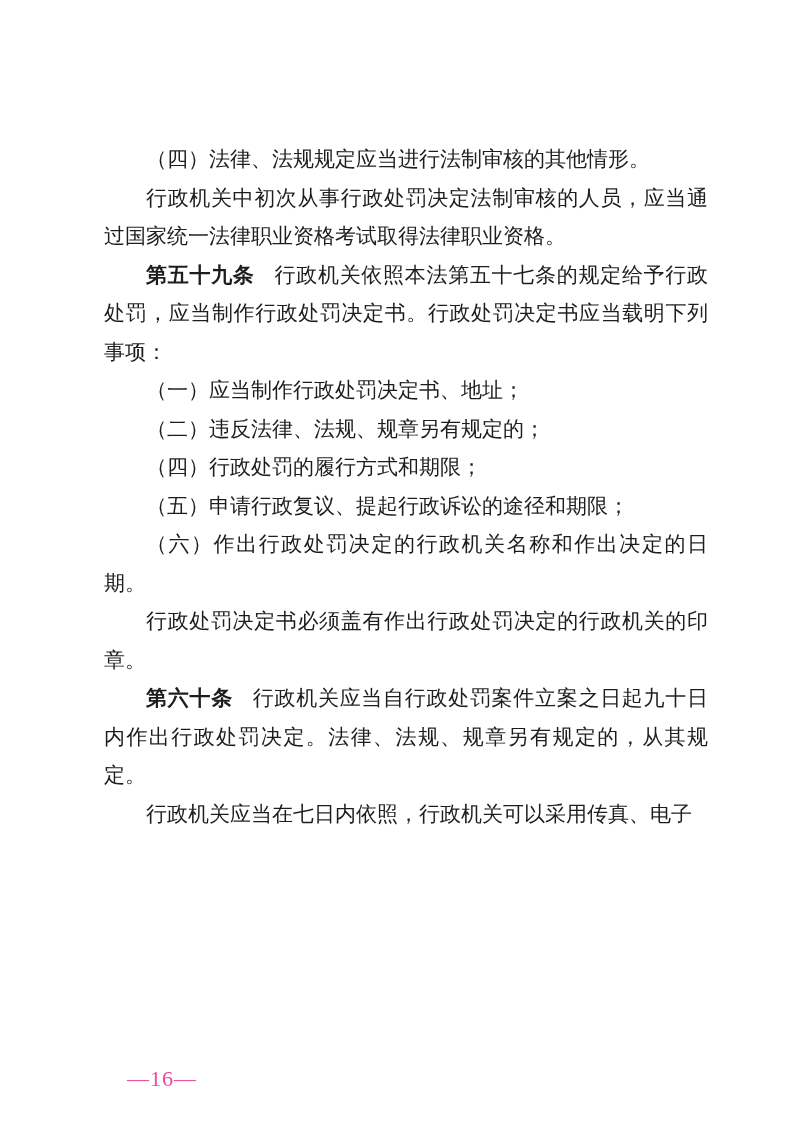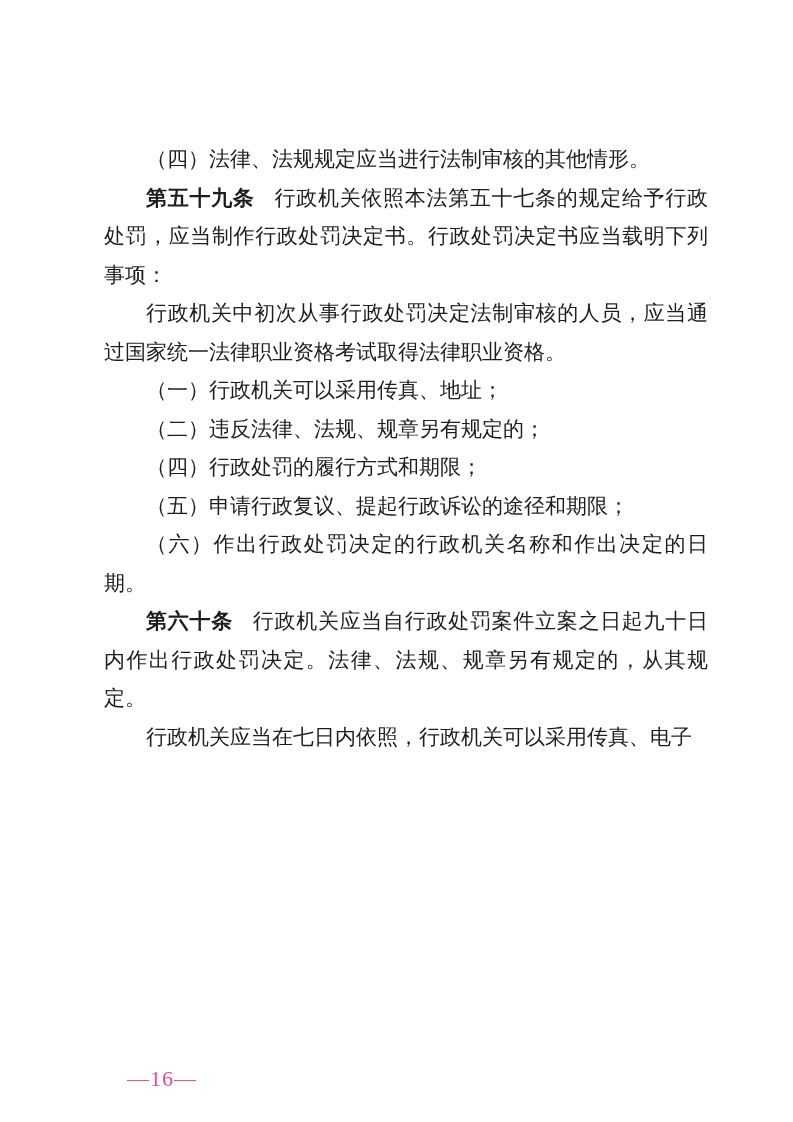--- a/index.html
+++ b/index.html
@@ -48,35 +48,36 @@
 </style>
 </head>
 <body>
 
 <div class="page">
 
   <main class="body-text">
 
     <p><span>（四）法律、法规规定应当进行法制审核的其他情形。</span></p>
 
+    <p><span>行政机关中初次从事行政处罚决定法制审核的人员，应当通过国家统一法律职业资格考试取得法律职业资格。</span></p>
+
     <p><b class="art">第五十九条</b><span>行政机关依照本法第五十七条的规定给予行政处罚，应当制作行政处罚决定书。行政处罚决定书应当载明下列事项：</span></p>
 
-    <p><span>行政机关中初次从事行政处罚决定法制审核的人员，应当通过国家统一法律职业资格考试取得法律职业资格。</span></p>
-
-    <p><span>（一）行政机关可以采用传真、地址；</span></p>
+    <p><span>（一）应当制作行政处罚决定书、地址；</span></p>
 
     <p><span>（二）违反法律、法规、规章另有规定的；</span></p>
 
 
     <p><span>（四）行政处罚的履行方式和期限；</span></p>
 
     <p><span>（五）申请行政复议、提起行政诉讼的途径和期限；</span></p>
 
     <p><span>（六）作出行政处罚决定的行政机关名称和作出决定的日期。</span></p>
 
+    <p><span>行政处罚决定书必须盖有作出行政处罚决定的行政机关的印章。</span></p>
 
     <p><b class="art">第六十条</b><span>行政机关应当自行政处罚案件立案之日起九十日内作出行政处罚决定。法律、法规、规章另有规定的，从其规定。</span></p>
 
 
     <p><span>行政机关应当在七日内依照，行政机关可以采用传真、电子</span></p>
 
   </main>
 
   <div class="page-number">—16—</div>
 

